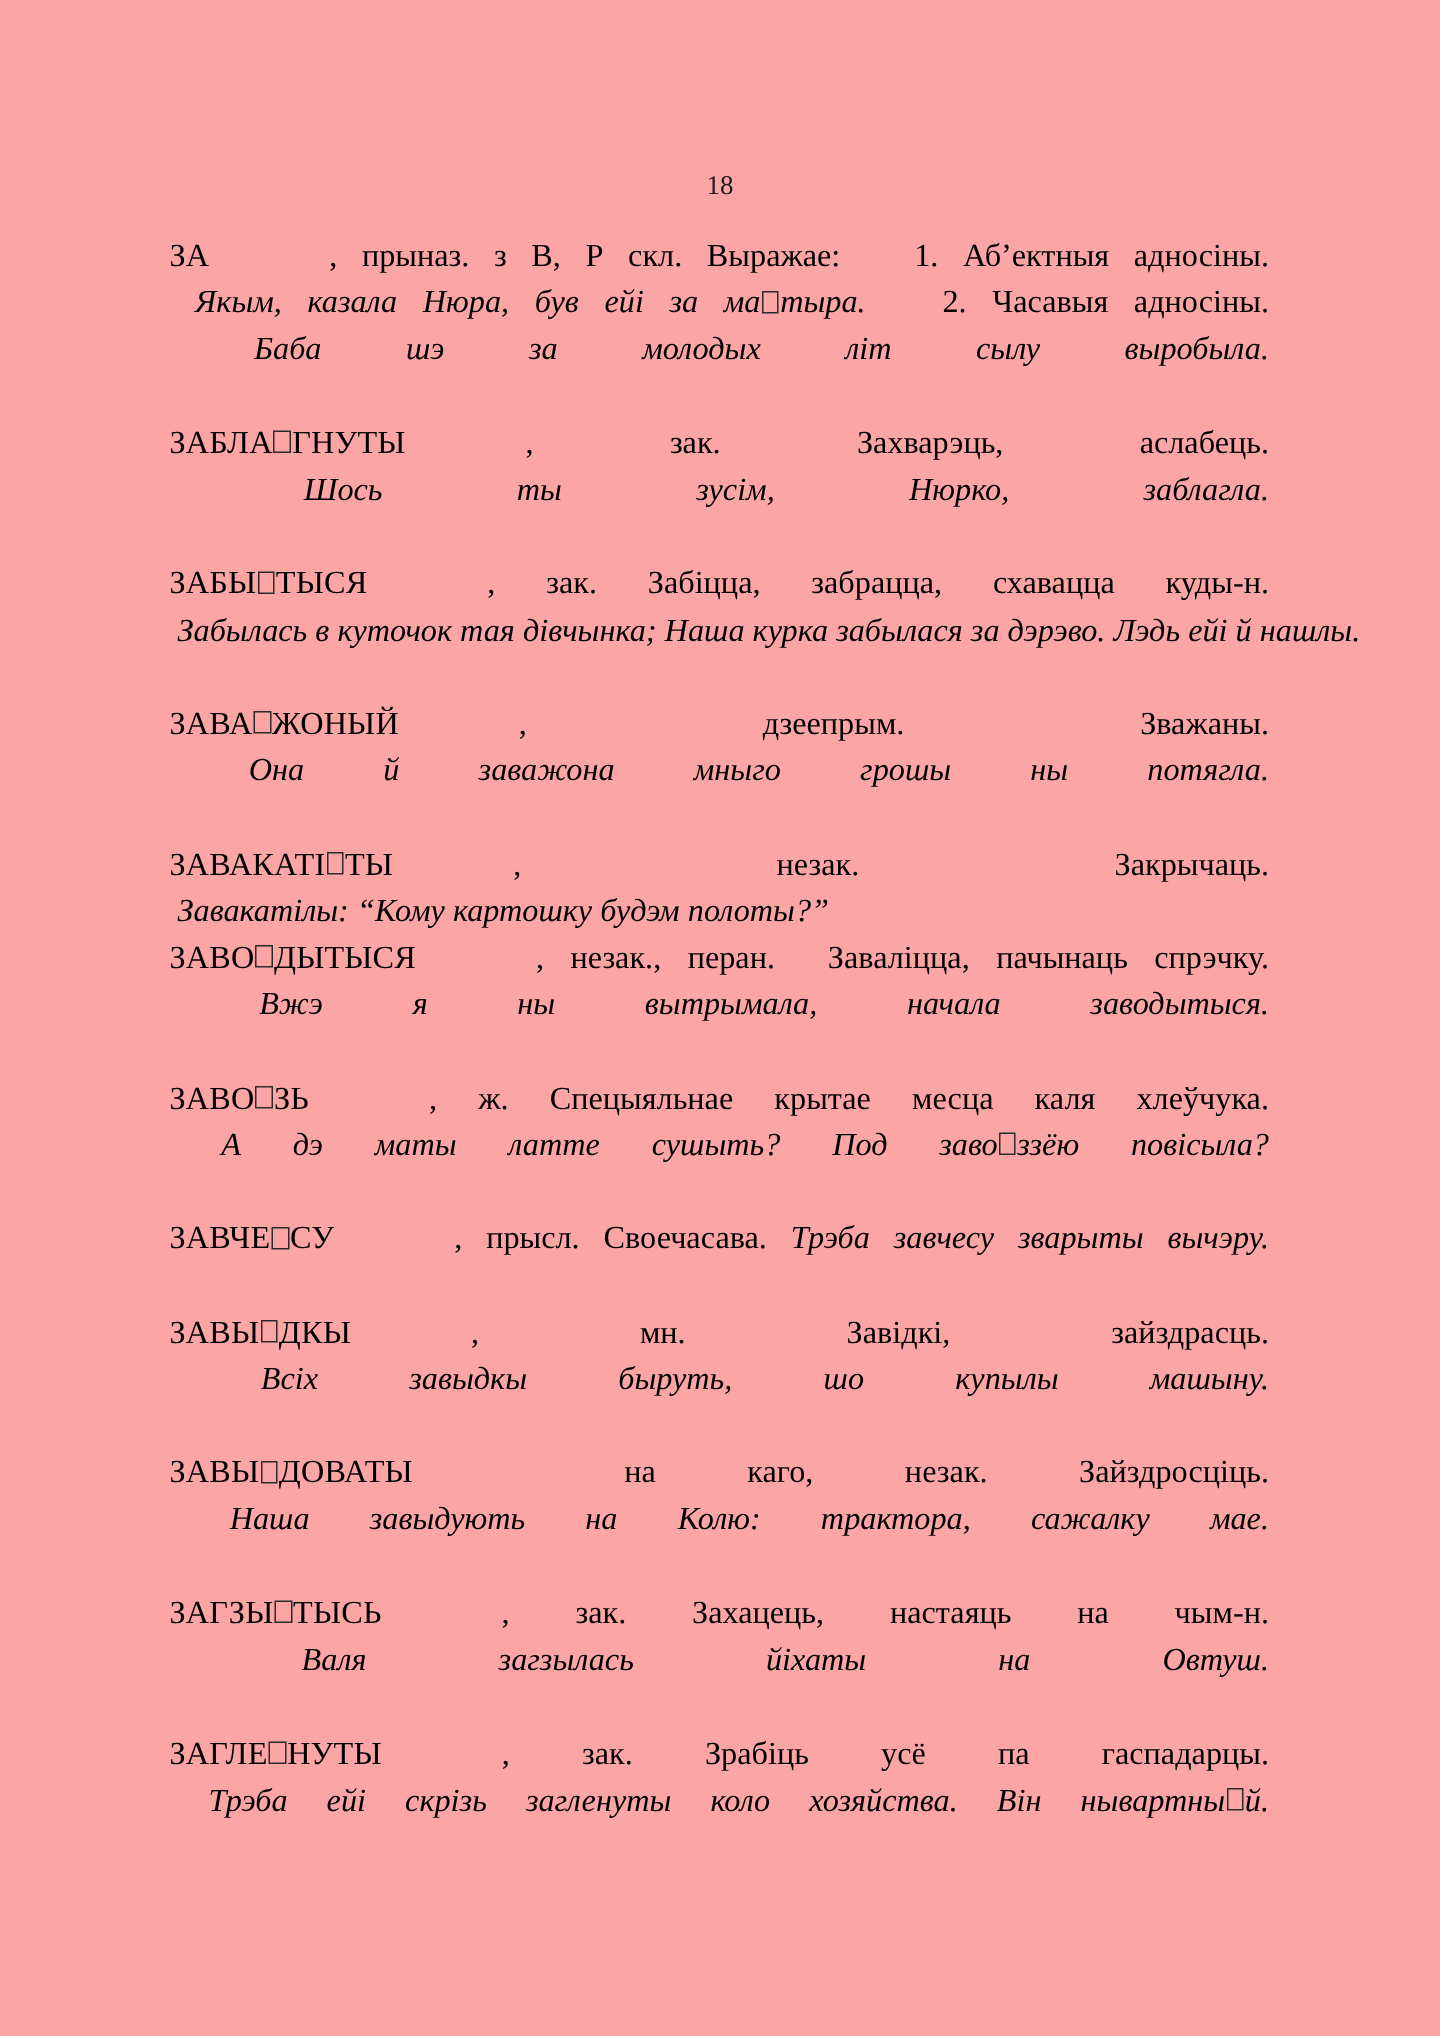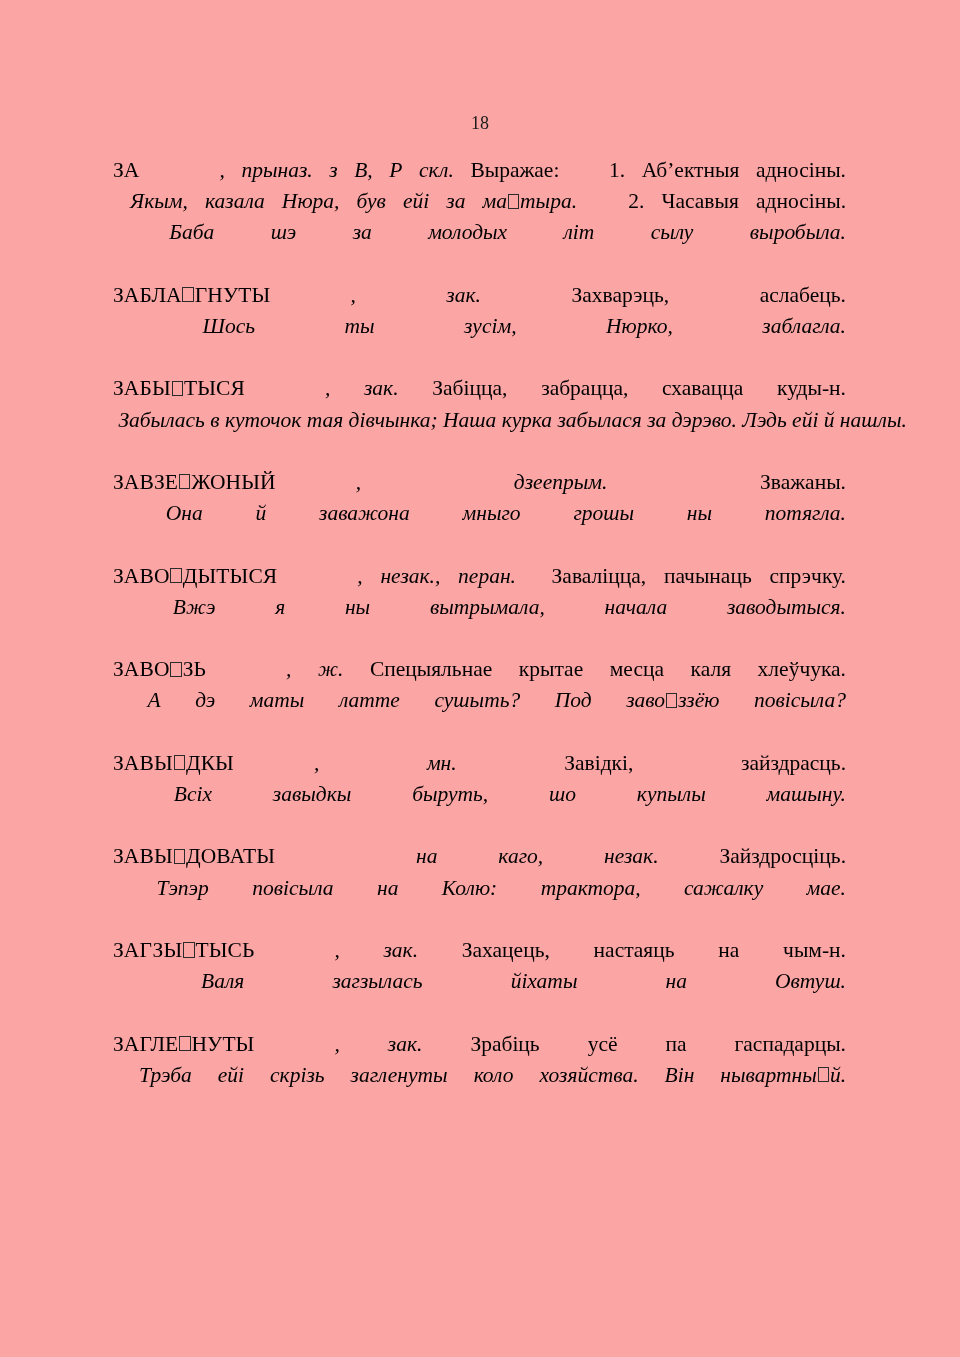--- a/index.html
+++ b/index.html
@@ -55,21 +55,20 @@
     display: inline-block;
     width: 100%;
   }
   .hw {
     font-weight: normal;
     font-style: normal;
     letter-spacing: 0.1px;
     margin-top: 24px;
   }
   .gram {
-    font-style: italic;
     margin-left: 40px;
   }
   .def {
     font-style: normal;
   }
   .ex {
     font-style: italic;
   }
   
   .box {
@@ -90,22 +89,24 @@
 <body>
 
 <div class="page">
 
   <div class="page-number">18</div>
 
   <div class="text-block" id="entry-list">
       <p class="entry"><span class="hw"><span class="hw sp">ЗА</span></span><span class="gram"><span class="gram sp">, прыназ. з В, Р скл.</span></span><span class="def"><span class="def sp"> Выражае:</span></span><span><span class="def sp">   1.</span><span class="def"><span class="def sp"> Аб’ектныя адносіны.</span></span><span class="ex"><span class="ex sp"> Якым, казала Нюра, був ейі за ма</span><span class="box"></span><span class="ex sp">тыра.</span></span></span><span><span class="def sp">   2.</span><span class="def"><span class="def sp"> Часавыя адносіны.</span></span><span class="ex"><span class="ex sp"> Баба шэ за молодых літ сылу выробыла.</span></span></span></p>
       <p class="entry"><span class="hw"><span class="hw sp">ЗАБЛА</span><span class="box"></span><span class="hw sp">ГНУТЫ</span></span><span class="gram"><span class="gram sp">, зак.</span></span><span class="def"><span class="def sp"> Захварэць, аслабець.</span></span><span class="ex"><span class="ex sp"> Шось ты зусім, Нюрко, заблагла.</span></span></p>
       <p class="entry"><span class="hw"><span class="hw sp">ЗАБЫ</span><span class="box"></span><span class="hw sp">ТЫСЯ</span></span><span class="gram"><span class="gram sp">, зак.</span></span><span class="def"><span class="def sp"> Забіцца, забрацца, схавацца куды-н.</span></span><span class="ex"><span class="ex sp"> Забылась в куточок тая дівчынка; Наша курка забылася за дэрэво. Лэдь ейі й нашлы.</span></span></p>
-      <p class="entry"><span class="hw"><span class="hw sp">ЗАВЗЕ</span><span class="box"></span><span class="hw sp">ЖОНЫЙ</span></span><span class="gram"><span class="gram sp">, дзеепрым.</span></span><span class="def"><span class="def sp"> Зважаны.</span></span><span class="ex"><span class="ex sp"> Она й заважона мныго грошы ны потягла.</span></span></p>
+      <p class="entry"><span class="hw"><span class="hw sp">ЗАВА</span><span class="box"></span><span class="hw sp">ЖОНЫЙ</span></span><span class="gram"><span class="gram sp">, дзеепрым.</span></span><span class="def"><span class="def sp"> Зважаны.</span></span><span class="ex"><span class="ex sp"> Она й заважона мныго грошы ны потягла.</span></span></p>
+      <p class="entry"><span class="hw"><span class="hw sp">ЗАВАКАТІ</span><span class="box"></span><span class="hw sp">ТЫ</span></span><span class="gram"><span class="gram sp">, незак.</span></span><span class="def"><span class="def sp"> Закрычаць.</span></span><span class="ex"><span class="ex sp"> Завакатілы: “Кому картошку будэм полоты?”</span></span></p>
       <p class="entry"><span class="hw"><span class="hw sp">ЗАВО</span><span class="box"></span><span class="hw sp">ДЫТЫСЯ</span></span><span class="gram"><span class="gram sp">, незак., перан.</span></span><span class="def"><span class="def sp">  Заваліцца, пачынаць спрэчку.</span></span><span class="ex"><span class="ex sp"> Вжэ я ны вытрымала, начала заводытыся.</span></span></p>
       <p class="entry"><span class="hw"><span class="hw sp">ЗАВО</span><span class="box"></span><span class="hw sp">ЗЬ</span></span><span class="gram"><span class="gram sp">, ж.</span></span><span class="def"><span class="def sp"> Спецыяльнае крытае месца каля хлеўчука.</span></span><span class="ex"><span class="ex sp"> А дэ маты латте сушыть? Под заво</span><span class="box"></span><span class="ex sp">ззёю повісыла?</span></span></p>
+      <p class="entry"><span class="hw"><span class="hw sp">ЗАВЧЕ</span><span class="box"></span><span class="hw sp">СУ</span></span><span class="gram"><span class="gram sp">, прысл.</span></span><span class="def"><span class="def sp"> Своечасава.</span></span><span class="ex"><span class="ex sp"> Трэба завчесу зварыты вычэру.</span></span></p>
       <p class="entry"><span class="hw"><span class="hw sp">ЗАВЫ</span><span class="box"></span><span class="hw sp">ДКЫ</span></span><span class="gram"><span class="gram sp">, мн.</span></span><span class="def"><span class="def sp"> Завідкі, зайздрасць.</span></span><span class="ex"><span class="ex sp"> Всіх завыдкы быруть, шо купылы машыну.</span></span></p>
-      <p class="entry"><span class="hw"><span class="hw sp">ЗАВЫ</span><span class="box"></span><span class="hw sp">ДОВАТЫ</span></span><span class="gram"><span class="gram sp"> на каго, незак.</span></span><span class="def"><span class="def sp"> Зайздросціць.</span></span><span class="ex"><span class="ex sp"> Тэпэр повісыла на Колю: трактора, сажалку мае.</span></span></p>
+      <p class="entry"><span class="hw"><span class="hw sp">ЗАВЫ</span><span class="box"></span><span class="hw sp">ДОВАТЫ</span></span><span class="gram"><span class="gram sp"> на каго, незак.</span></span><span class="def"><span class="def sp"> Зайздросціць.</span></span><span class="ex"><span class="ex sp"> Наша завыдують на Колю: трактора, сажалку мае.</span></span></p>
       <p class="entry"><span class="hw"><span class="hw sp">ЗАГЗЫ</span><span class="box"></span><span class="hw sp">ТЫСЬ</span></span><span class="gram"><span class="gram sp">, зак.</span></span><span class="def"><span class="def sp"> Захацець, настаяць на чым-н.</span></span><span class="ex"><span class="ex sp"> Валя загзылась йіхаты на Овтуш.</span></span></p>
       <p class="entry"><span class="hw"><span class="hw sp">ЗАГЛЕ</span><span class="box"></span><span class="hw sp">НУТЫ</span></span><span class="gram"><span class="gram sp">, зак.</span></span><span class="def"><span class="def sp"> Зрабіць усё па гаспадарцы.</span></span><span class="ex"><span class="ex sp"> Трэба ейі скрізь загленуты коло хозяйства. Він нывартны</span><span class="box"></span><span class="ex sp">й.</span></span></p>
     </div>
 
 </div>
 
 </body></html>

